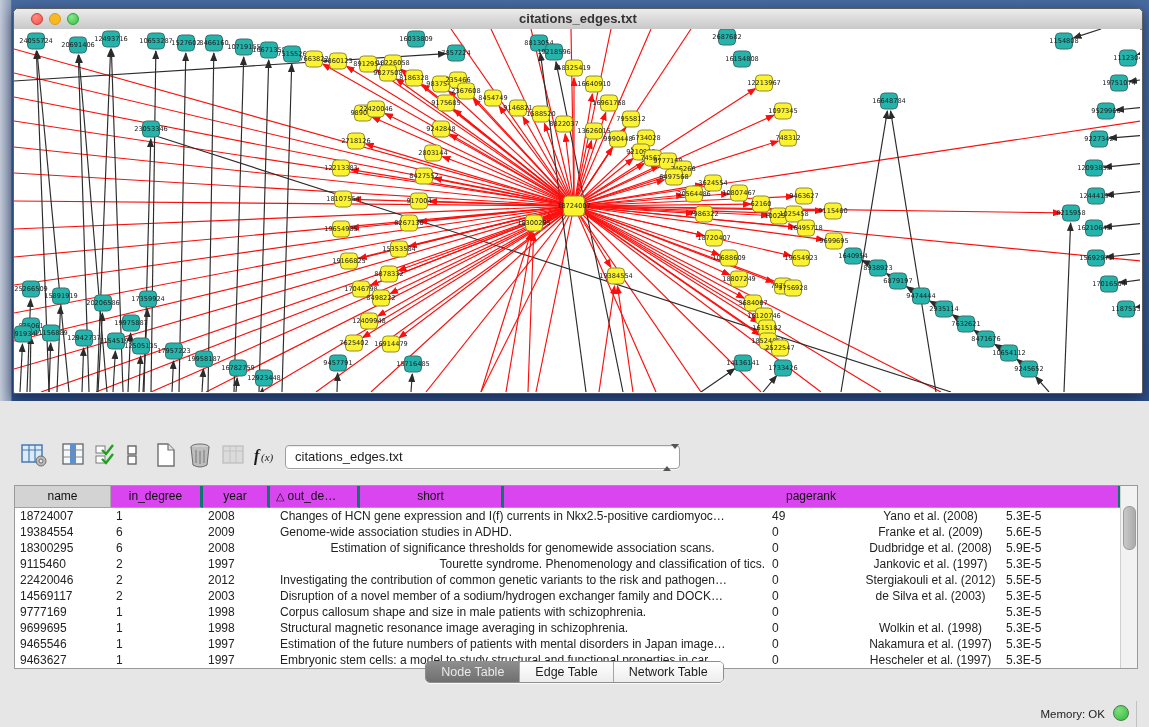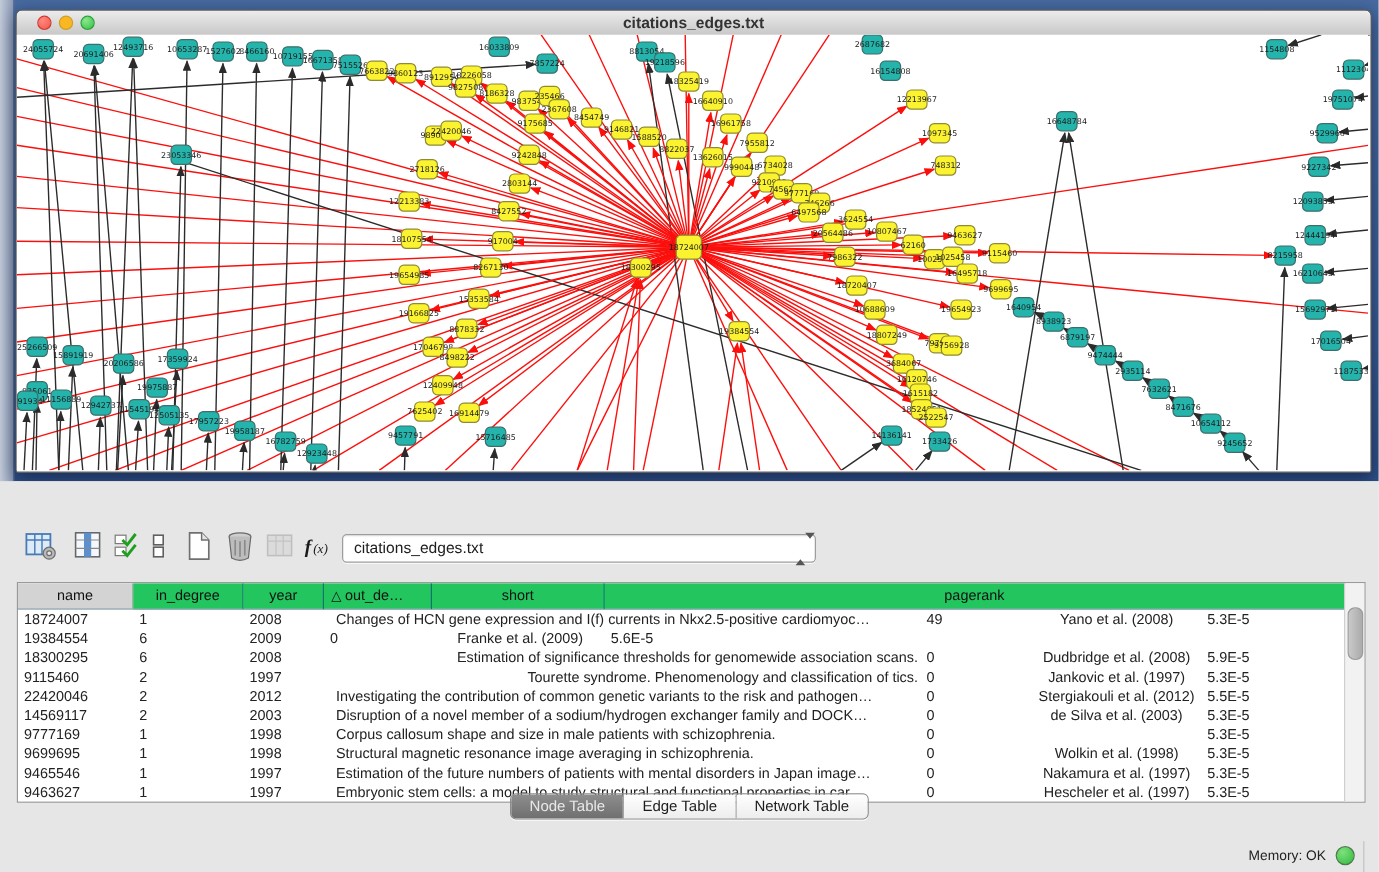--- a/index.html
+++ b/index.html
@@ -44,21 +44,21 @@
   .combo-arrows{position:absolute;right:6px;top:3px;width:10px;height:16px;}
   .combo-arrows .up{width:0;height:0;border-left:4px solid transparent;border-right:4px solid transparent;
          border-bottom:5px solid #555;margin-bottom:3px;}
   .combo-arrows .dn{width:0;height:0;border-left:4px solid transparent;border-right:4px solid transparent;
          border-top:5px solid #555;}
 
   .table-wrap{position:absolute;left:14px;top:84px;width:1124px;height:184px;
          background:#fff;border:1px solid #9a9a9a;box-sizing:border-box;overflow:hidden;}
   .thead{position:absolute;left:0;top:0;right:16px;height:22px;display:flex;}
   .th{box-sizing:border-box;height:22px;line-height:21px;font-size:12px;color:#111;
-      background:#22c55e;border-right:1px solid #0f766e;border-bottom:1px solid #8fa8b5;
+      background:#d946ef;border-right:3px solid #0f766e;border-bottom:1px solid #8fa8b5;
       text-align:center;overflow:hidden;white-space:nowrap;}
   .th.gray{background:#d3d3d3;border-right:1px solid #ababab;}
   .th .sort{margin-right:3px;font-size:11px;}
   .tbody{position:absolute;left:0;top:22px;right:16px;bottom:0;}
   .tr{display:flex;height:16px;line-height:16px;}
   .td{box-sizing:border-box;font-size:12px;color:#222;overflow:hidden;white-space:nowrap;padding:0 2px 0 5px;}
   .vscroll{position:absolute;right:0;top:0;width:16px;bottom:0;background:#f2f2f2;border-left:1px solid #cfcfcf;}
   .vthumb{position:absolute;left:2px;top:20px;width:11px;height:42px;border-radius:6px;
           background:linear-gradient(90deg,#c9c9c9,#ababab);border:1px solid #9b9b9b;}
 
@@ -889,29 +889,30 @@
             <div class="td" style="flex: 0 0 67px; width: 67px; text-align: left;">2008</div>
             <div class="td" style="flex: 0 0 497px; width: 497px; text-align: left; padding-left: 10px;">Changes of HCN gene expression and I(f) currents in Nkx2.5-positive cardiomyoc…</div>
             <div class="td" style="flex: 0 0 90px; width: 90px; text-align: left;">49</div>
             <div class="td" style="flex: 0 0 144px; width: 144px; text-align: center;">Yano et al. (2008)</div>
             <div class="td" style="flex: 1 1 0%; width: 118px; text-align: left;">5.3E-5</div>
           </div>
           <div class="tr">
             <div class="td" style="flex: 0 0 96px; width: 96px; text-align: left;">19384554</div>
             <div class="td" style="flex: 0 0 92px; width: 92px; text-align: left;">6</div>
             <div class="td" style="flex: 0 0 67px; width: 67px; text-align: left;">2009</div>
+            <div class="td" style="flex: 0 0 497px; width: 497px; text-align: left; padding-left: 10px;">Genome-wide association studies in ADHD.</div>
             <div class="td" style="flex: 0 0 90px; width: 90px; text-align: left;">0</div>
             <div class="td" style="flex: 0 0 144px; width: 144px; text-align: center;">Franke et al. (2009)</div>
             <div class="td" style="flex: 1 1 0%; width: 118px; text-align: left;">5.6E-5</div>
           </div>
           <div class="tr">
             <div class="td" style="flex: 0 0 96px; width: 96px; text-align: left;">18300295</div>
             <div class="td" style="flex: 0 0 92px; width: 92px; text-align: left;">6</div>
             <div class="td" style="flex: 0 0 67px; width: 67px; text-align: left;">2008</div>
-            <div class="td" style="flex: 0 0 497px; width: 497px; text-align: right; padding-left: 10px;">Estimation of significance thresholds for genomewide association scans.</div>
+            <div class="td" style="flex: 0 0 497px; width: 497px; text-align: center; padding-left: 10px;">Estimation of significance thresholds for genomewide association scans.</div>
             <div class="td" style="flex: 0 0 90px; width: 90px; text-align: left;">0</div>
             <div class="td" style="flex: 0 0 144px; width: 144px; text-align: center;">Dudbridge et al. (2008)</div>
             <div class="td" style="flex: 1 1 0%; width: 118px; text-align: left;">5.9E-5</div>
           </div>
           <div class="tr">
             <div class="td" style="flex: 0 0 96px; width: 96px; text-align: left;">9115460</div>
             <div class="td" style="flex: 0 0 92px; width: 92px; text-align: left;">2</div>
             <div class="td" style="flex: 0 0 67px; width: 67px; text-align: left;">1997</div>
             <div class="td" style="flex: 0 0 497px; width: 497px; text-align: right; padding-left: 10px;">Tourette syndrome. Phenomenology and classification of tics.</div>
             <div class="td" style="flex: 0 0 90px; width: 90px; text-align: left;">0</div>

